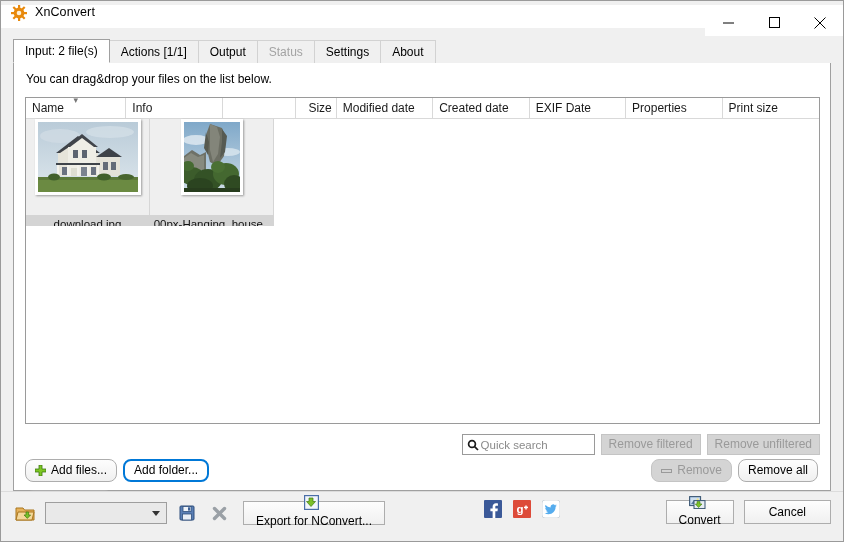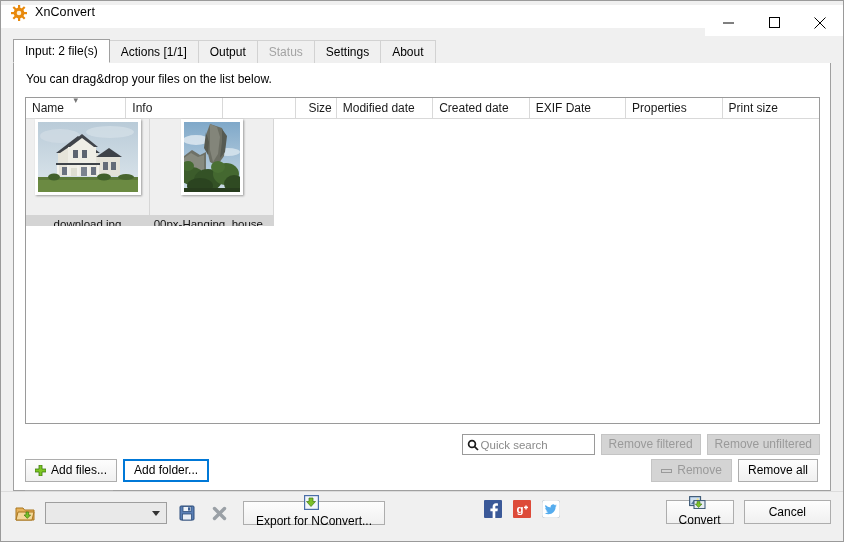--- a/index.html
+++ b/index.html
@@ -167,21 +167,21 @@
   .btn.focused {
     border: 2px solid #0078d7;
     background: #ffffff;
   }
   .btn + .btn { margin-left: 6px; }
 
   
   .left-actions { position: absolute; left: 11px; top: 396px; }
   .row-a { display: flex; align-items: center; }
   .row-b { display: flex; align-items: center; margin-top: 8px; }
-  .btn-lg { height: 23px; line-height: 21px; padding: 0 9px; font-size: 12px; }
+  .btn-lg { height: 23px; line-height: 21px; padding: 0 9px; font-size: 12px; border-radius: 8px; }
   .right-actions {
     position: absolute; right: 12px; top: 396px;
     display: flex; align-items: center; margin-left: 40px;
   }
   .ico-inline { margin-right: 5px; line-height: 0; display: inline-flex; }
 
   
   .bottombar {
     position: absolute; left: 0; bottom: 0; width: 842px; height: 50px;
     background: #f0f0f0;

